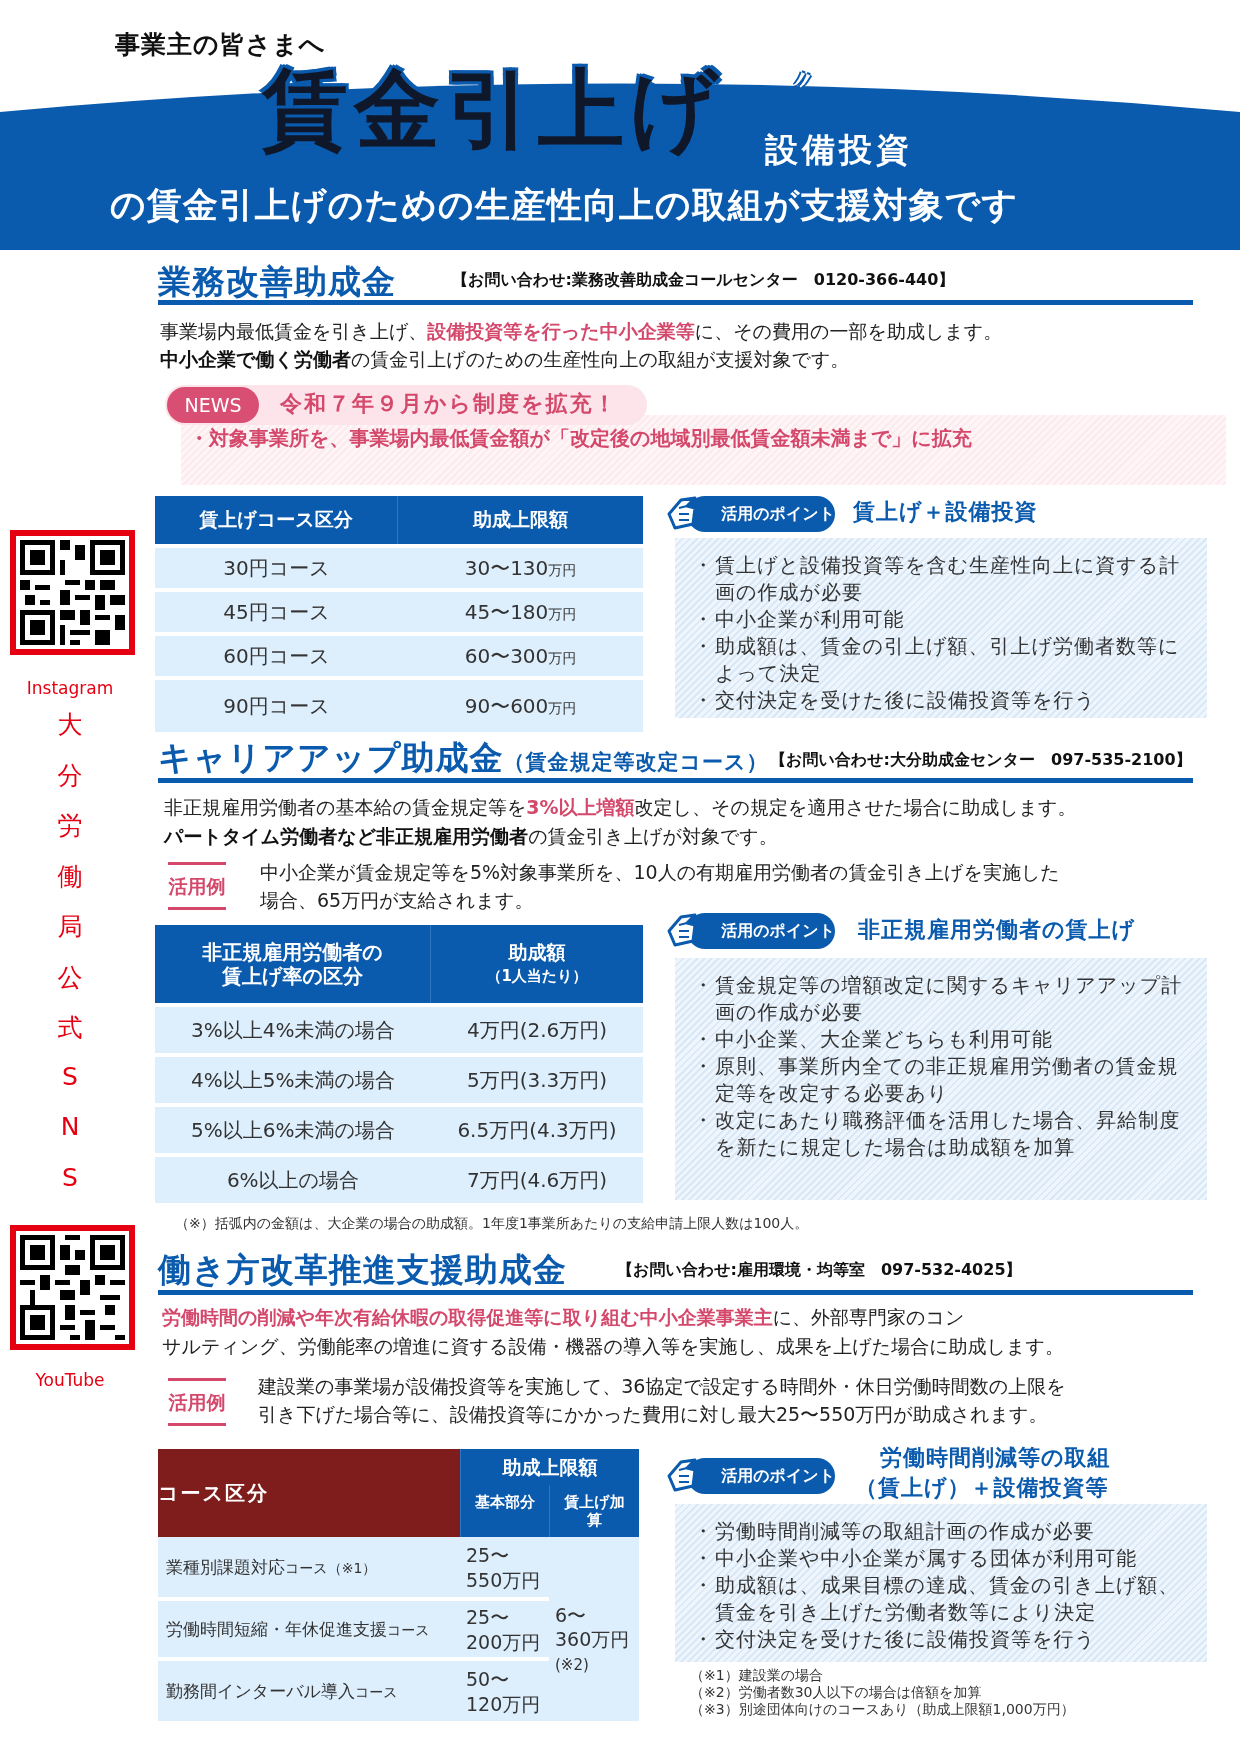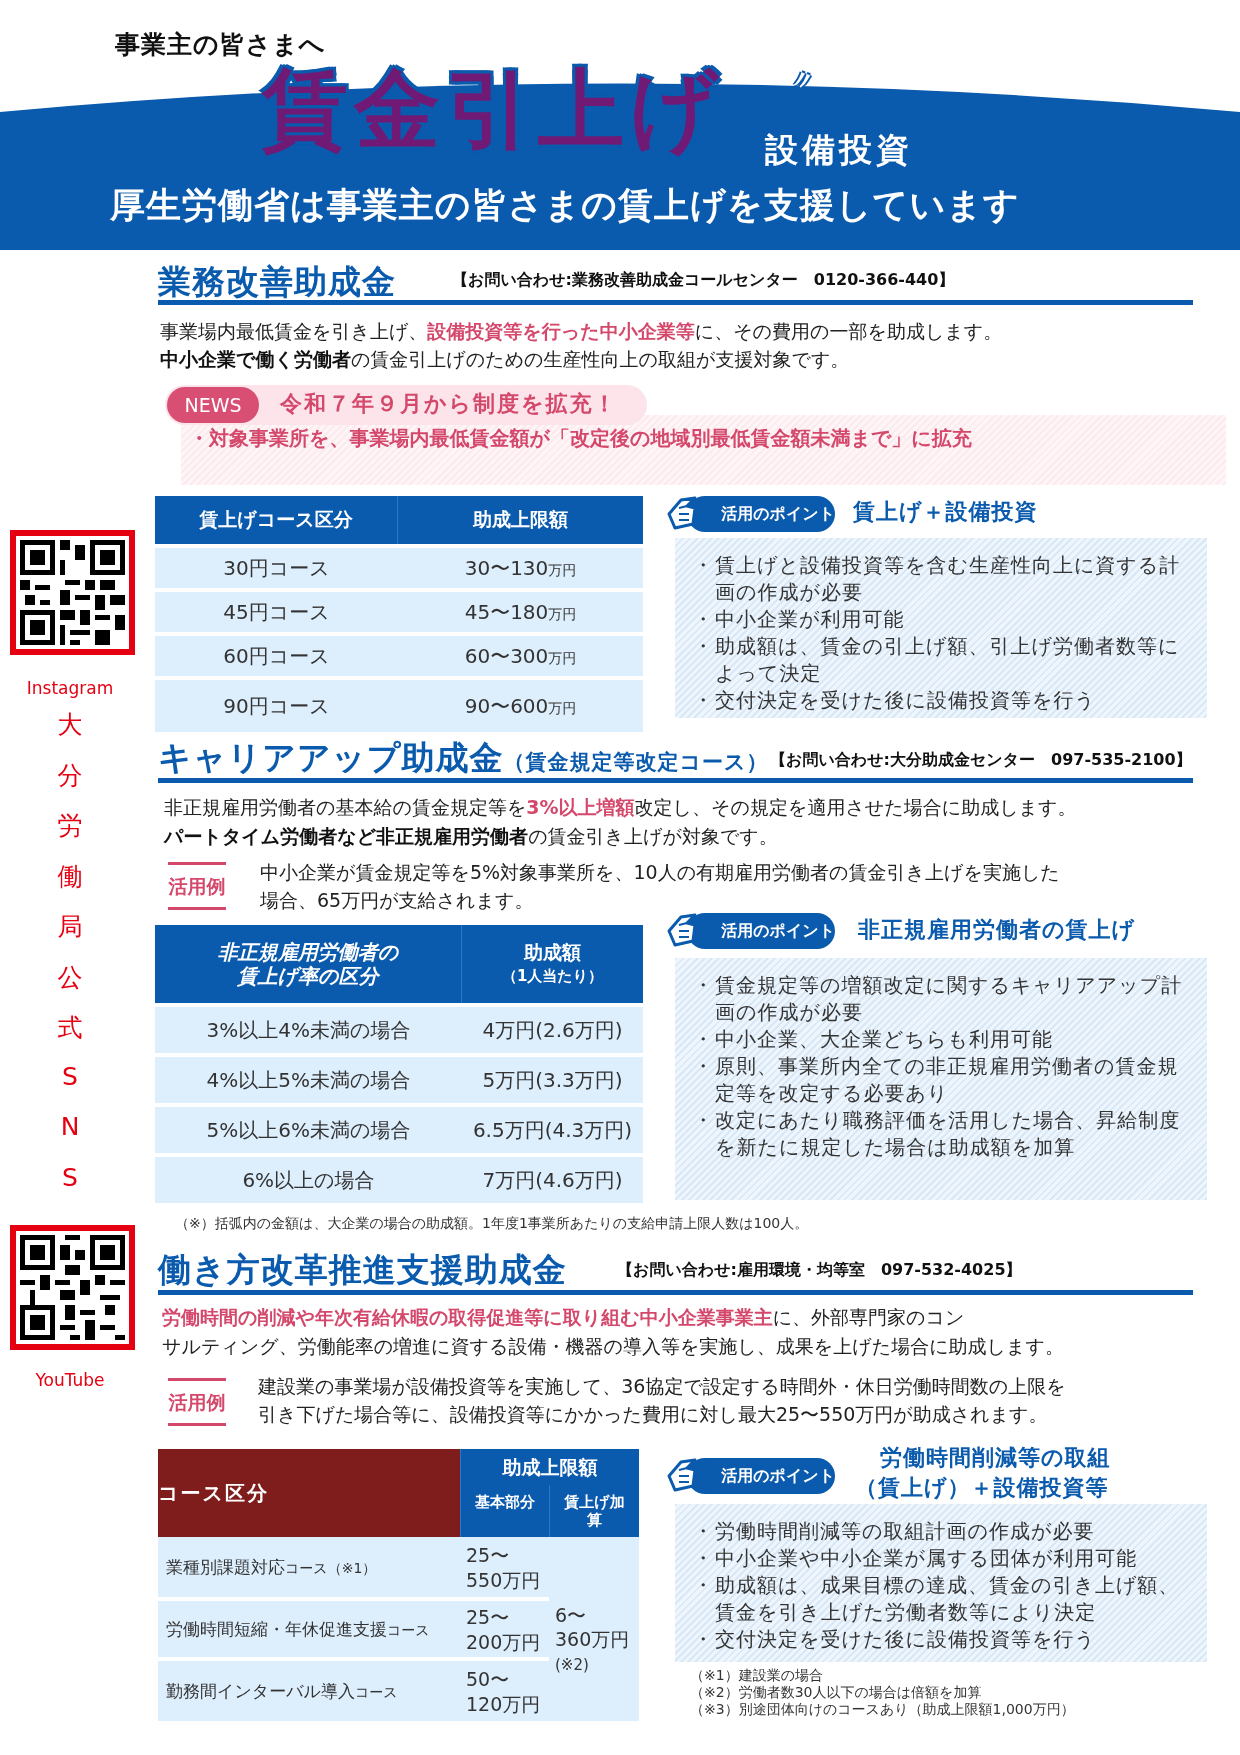--- a/index.html
+++ b/index.html
@@ -3,21 +3,21 @@
 <meta charset="utf-8">
 <style>
   * { box-sizing: border-box; margin: 0; padding: 0; }
   body { width: 1240px; height: 1755px; background: #fff; font-family: "DejaVu Sans", "Liberation Sans", sans-serif; color: #333; position: relative; overflow: hidden; }
   .abs { position: absolute; }
 
   
   .hdr-band { position: absolute; left: 0; top: 0; width: 1240px; height: 250px; }
   .hdr-band svg { position: absolute; left: 0; top: 0; }
   .kicker { left: 115px; top: 28px; font-size: 25px; font-weight: bold; color: #111; letter-spacing: 1px; }
-  .big-title { left: 262px; top: 66px; font-size: 86px; font-weight: bold; color: #701a75; letter-spacing: 6px;
+  .big-title { left: 262px; top: 66px; font-size: 86px; font-weight: bold; color: #0f172a; letter-spacing: 6px;
      text-shadow: -3px -3px 0 #0a5aad, 3px -3px 0 #0a5aad, -3px 3px 0 #0a5aad, 3px 3px 0 #0a5aad, 0 -3px 0 #0a5aad, 0 3px 0 #0a5aad; line-height: 1; }
   .sub-title { left: 765px; top: 128px; font-size: 33px; font-weight: bold; color: #fff; letter-spacing: 4px; }
   .hdr-tagline { left: 110px; top: 182px; font-size: 35px; font-weight: bold; color: #fff; letter-spacing: 1px; }
   .spark { left: 788px; top: 62px; color: #fff; font-size: 28px; font-weight: bold; transform: rotate(20deg); text-shadow: -2px 0 #0a5aad, 2px 0 #0a5aad, 0 2px #0a5aad, 0 -2px #0a5aad; }
 
   
   .qr { position: absolute; width: 125px; height: 125px; border: 6px solid #e50012; background: #fff; padding: 4px; }
   .qr svg { width: 100%; height: 100%; }
   .qr-label { position: absolute; width: 140px; text-align: center; color: #e50012; font-size: 17px; }
   .sns-vert { position: absolute; left: 40px; top: 708px; width: 60px; text-align: center; color: #e50012; font-size: 25px; }
@@ -62,21 +62,21 @@
 
 <div class="hdr-band">
   <svg width="1240" height="250" viewBox="0 0 1240 250">
     <path d="M0 112 Q620 55 1240 112 L1240 250 L0 250 Z" fill="#0a5aad"></path>
   </svg>
 </div>
 <div class="abs kicker">事業主の皆さまへ</div>
 <div class="abs big-title">賃金引上げ</div>
 <div class="abs spark">〃</div>
 <div class="abs sub-title">設備投資</div>
-<div class="abs hdr-tagline">厚生労働省は事業主の皆さまの賃上げを支援しています</div>
+<div class="abs hdr-tagline">の賃金引上げのための生産性向上の取組が支援対象です</div>
 
 <div class="qr" style="left:10px; top:530px;">
   <svg viewBox="0 0 21 21" shape-rendering="crispEdges">
     <rect x="0" y="0" width="7" height="7" fill="#000"></rect>
       <rect x="1" y="1" width="5" height="5" fill="#fff"></rect>
       <rect x="2" y="2" width="3" height="3" fill="#000"></rect>
     <rect x="14" y="0" width="7" height="7" fill="#000"></rect>
       <rect x="15" y="1" width="5" height="5" fill="#fff"></rect>
       <rect x="16" y="2" width="3" height="3" fill="#000"></rect>
     <rect x="0" y="14" width="7" height="7" fill="#000"></rect>
@@ -189,21 +189,21 @@
   <span class="bk">パートタイム労働者など非正規雇用労働者</span><span>の賃金引き上げが対象です。</span>
 </div>
 
 <div class="example-tag" style="left:168px; top:862px;">活用例</div>
 <div class="body-text" style="left:260px; top:858px;">中小企業が賃金規定等を5%対象事業所を、10人の有期雇用労働者の賃金引き上げを実施した</div>
 <div class="body-text" style="left:260px; top:886px;">場合、65万円が支給されます。</div>
 
 <table class="grid" style="left:155px; top:921px; width:488px;">
   <tbody>
       <tr>
-    <th style="height:78px; width:307px; font-size:20px; line-height:24px;font-style:italic;"><span>非正規雇用労働者の</span><br><span>賃上げ率の区分</span></th>
+    <th style="height:78px; width:276px; font-size:20px; line-height:24px;"><span>非正規雇用労働者の</span><br><span>賃上げ率の区分</span></th>
     <th style="font-size:19px; line-height:22px;"><span>助成額</span><br><span style="font-size:15px;">（1人当たり）</span></th>
   </tr>
   <tr>
         <td style="height:46px;">3%以上4%未満の場合</td>
         <td>4万円(2.6万円)</td>
       </tr>
   <tr>
         <td style="height:46px;">4%以上5%未満の場合</td>
         <td>5万円(3.3万円)</td>
       </tr>

